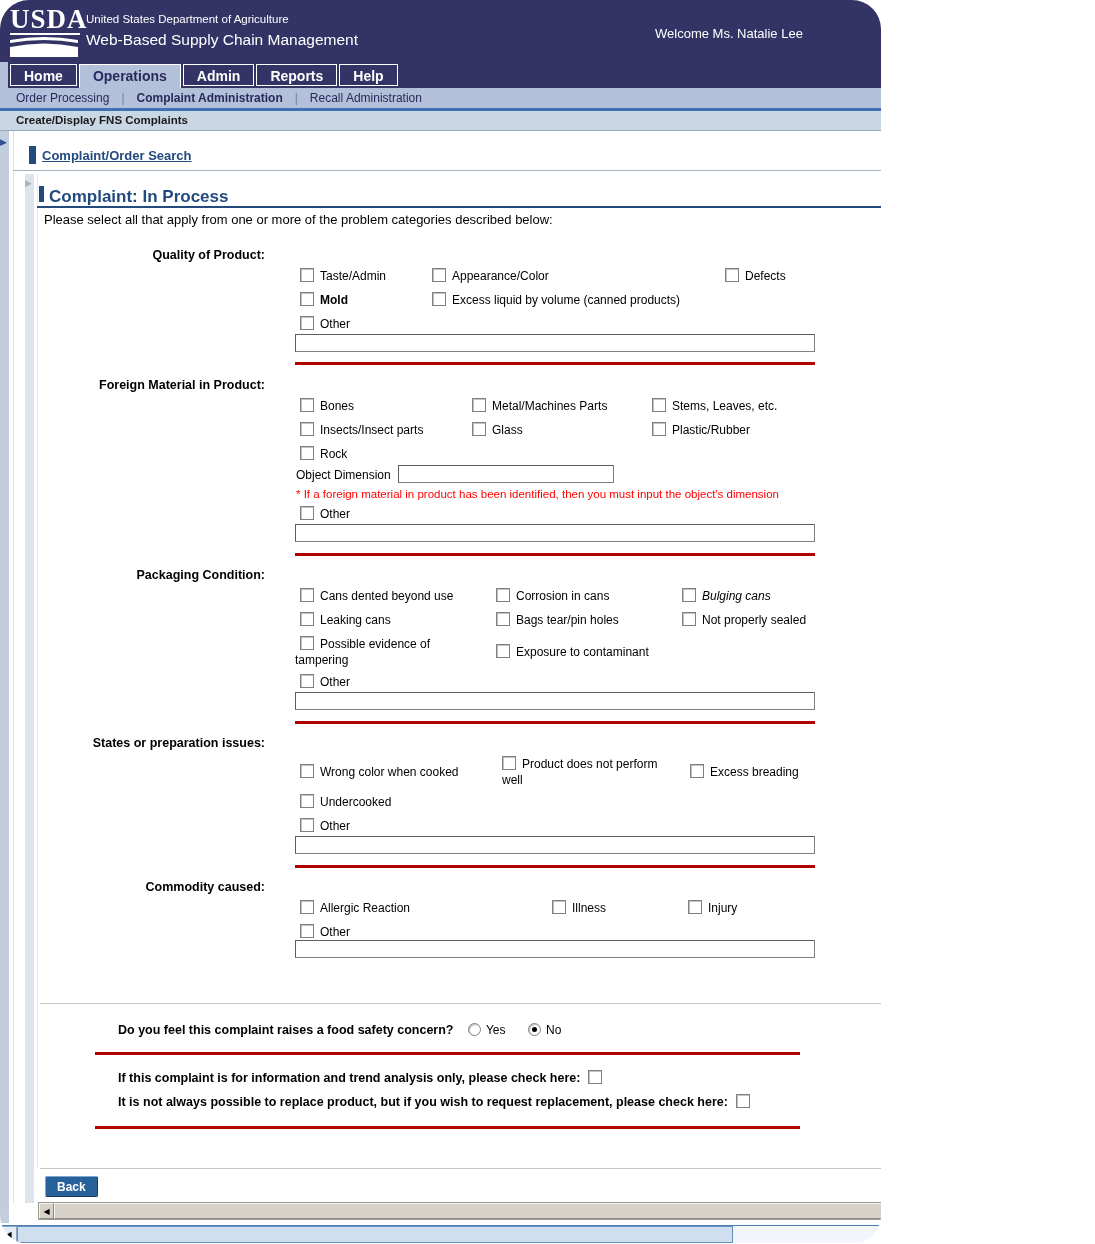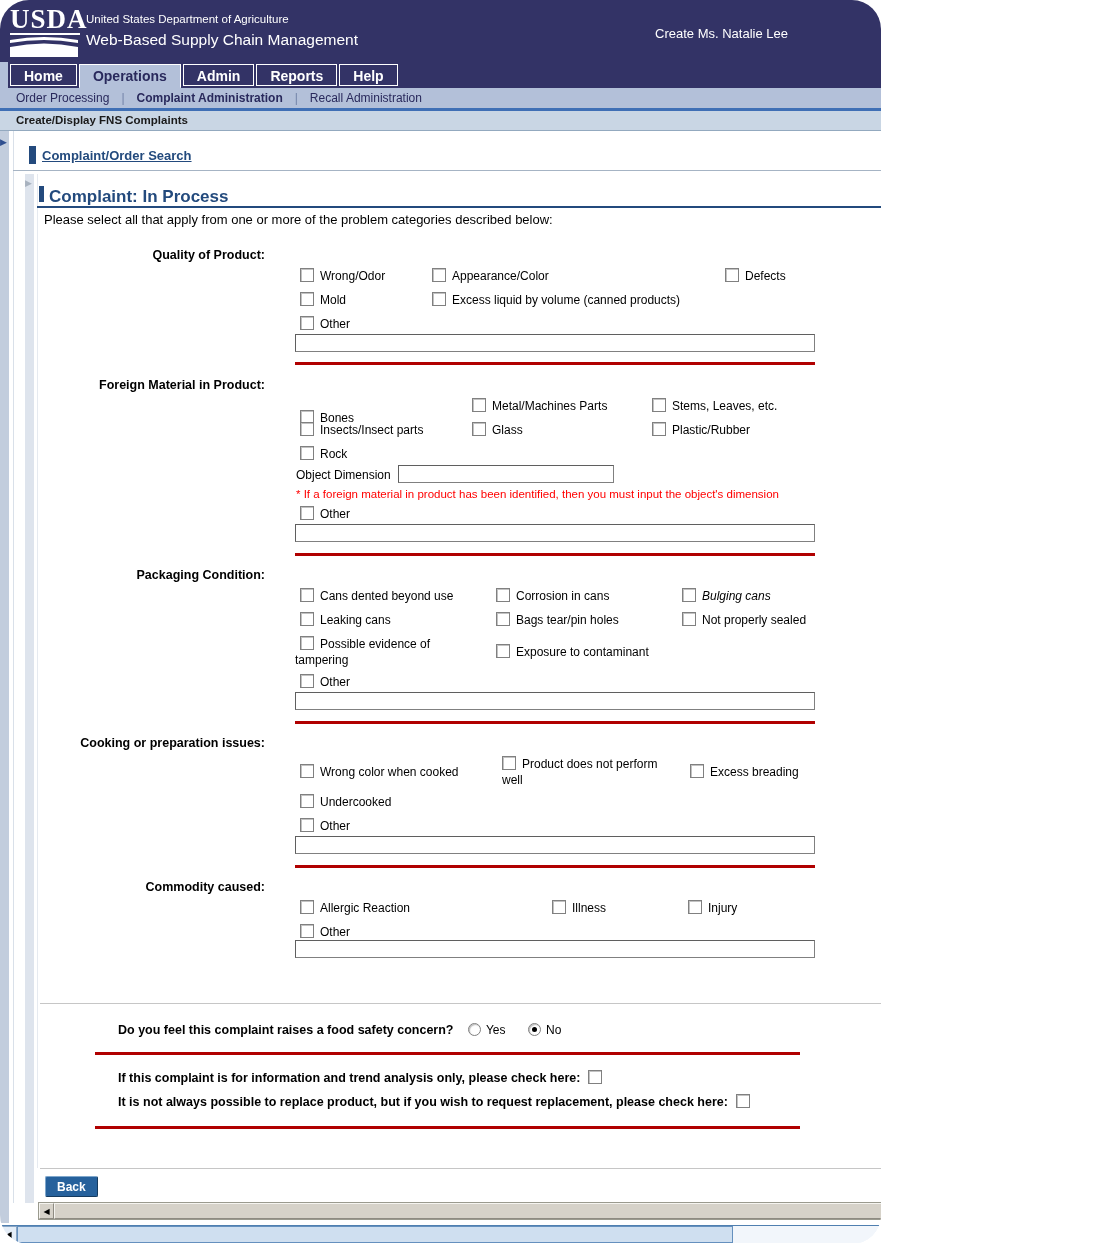--- a/index.html
+++ b/index.html
@@ -104,21 +104,21 @@
   <div class="header">
     <div class="usda-logo">
       <div class="usda-word">USDA</div>
       <svg class="usda-swoosh" width="68" height="20" viewBox="0 0 68 20">
         <path d="M0,3 Q34,-3 68,3 L68,6 Q34,0 0,6 Z" fill="#ffffff"></path>
         <path d="M0,10 Q34,3 68,10 L68,20 L0,20 Z" fill="#ffffff"></path>
       </svg>
     </div>
     <div class="dept-line">United States Department of Agriculture</div>
     <div class="app-line">Web-Based Supply Chain Management</div>
-    <div class="welcome">Create Ms. Natalie Lee</div>
+    <div class="welcome">Welcome Ms. Natalie Lee</div>
     <div class="logoff">Log Off</div>
     <div class="wbscm-box">
       <span class="wbscm-text">WBSCM</span>
     </div>
   </div>
 
   <div class="tabbar">
     <div class="tabbar-left-strip"></div>
     <div class="tabs">
       <div class="tab">Home</div>
@@ -162,33 +162,33 @@
     <div class="search-link">Complaint/Order Search</div>
     <div class="search-hr"></div>
 
     <div class="panel-marker"></div>
     <div class="panel-title">Complaint: In Process</div>
     <div class="panel-rule"></div>
     <div class="instructions">Please select all that apply from one or more of the problem categories described below:</div>
 
     <div class="sec" style="top:117px;height:130px;">
       <div class="sec-label">Quality of Product:</div>
-      <div class="item" style="left:256px;top:20px;"><span class="cb"></span><span>Wrong/Odor</span></div>
+      <div class="item" style="left:256px;top:20px;"><span class="cb"></span><span>Taste/Admin</span></div>
       <div class="item" style="left:388px;top:20px;"><span class="cb"></span><span>Appearance/Color</span></div>
       <div class="item" style="left:681px;top:20px;"><span class="cb"></span><span>Defects</span></div>
-      <div class="item" style="left:256px;top:44px;"><span class="cb"></span><span>Mold</span></div>
+      <div class="item" style="left:256px;top:44px;font-weight:bold;"><span class="cb"></span><span>Mold</span></div>
       <div class="item" style="left:388px;top:44px;"><span class="cb"></span><span>Excess liquid by volume (canned products)</span></div>
       <div class="item" style="left:256px;top:68px;"><span class="cb"></span><span>Other</span></div>
       <input class="tinput main-input" style="top: 86px;">
       <div class="redrule" style="top:114px;"></div>
     </div>
 
     <div class="sec" style="top:247px;height:190px;">
       <div class="sec-label">Foreign Material in Product:</div>
-      <div class="item" style="left:256px;top:20px;margin-top:12px;"><span class="cb"></span><span>Bones</span></div>
+      <div class="item" style="left:256px;top:20px;"><span class="cb"></span><span>Bones</span></div>
       <div class="item" style="left:428px;top:20px;"><span class="cb"></span><span>Metal/Machines Parts</span></div>
       <div class="item" style="left:608px;top:20px;"><span class="cb"></span><span>Stems, Leaves, etc.</span></div>
       <div class="item" style="left:256px;top:44px;"><span class="cb"></span><span>Insects/Insect parts</span></div>
       <div class="item" style="left:428px;top:44px;"><span class="cb"></span><span>Glass</span></div>
       <div class="item" style="left:608px;top:44px;"><span class="cb"></span><span>Plastic/Rubber</span></div>
       <div class="item" style="left:256px;top:68px;"><span class="cb"></span><span>Rock</span></div>
       <div class="objdim-label" style="left:252px;top:90px;">Object Dimension</div>
       <input class="tinput" style="left: 354px; top: 87px; width: 216px;">
       <div class="red-note" style="left:252px;top:110px;">* If a foreign material in product has been identified, then you must input the object's dimension</div>
       <div class="item" style="left:256px;top:128px;"><span class="cb"></span><span>Other</span></div>
@@ -205,21 +205,21 @@
       <div class="item" style="left:452px;top:44px;"><span class="cb"></span><span>Bags tear/pin holes</span></div>
       <div class="item" style="left:638px;top:44px;"><span class="cb"></span><span>Not properly sealed</span></div>
       <div class="item" style="left:251px;top:68px;width:150px;"><span class="cb" style="margin-left:5px;"></span><span>Possible evidence of tampering</span></div>
       <div class="item" style="left:452px;top:76px;"><span class="cb"></span><span>Exposure to contaminant</span></div>
       <div class="item" style="left:256px;top:106px;"><span class="cb"></span><span>Other</span></div>
       <input class="tinput main-input" style="top: 124px;">
       <div class="redrule" style="top:153px;"></div>
     </div>
 
     <div class="sec" style="top:605px;height:144px;">
-      <div class="sec-label">Cooking or preparation issues:</div>
+      <div class="sec-label">States or preparation issues:</div>
       <div class="item" style="left:256px;top:28px;"><span class="cb"></span><span>Wrong color when cooked</span></div>
       <div class="item" style="left:458px;top:20px;width:170px;"><span class="cb"></span><span>Product does not perform well</span></div>
       <div class="item" style="left:646px;top:28px;"><span class="cb"></span><span>Excess breading</span></div>
       <div class="item" style="left:256px;top:58px;"><span class="cb"></span><span>Undercooked</span></div>
       <div class="item" style="left:256px;top:82px;"><span class="cb"></span><span>Other</span></div>
       <input class="tinput main-input" style="top: 100px;">
       <div class="redrule" style="top:129px;"></div>
     </div>
 
     <div class="sec" style="top:749px;height:90px;">

